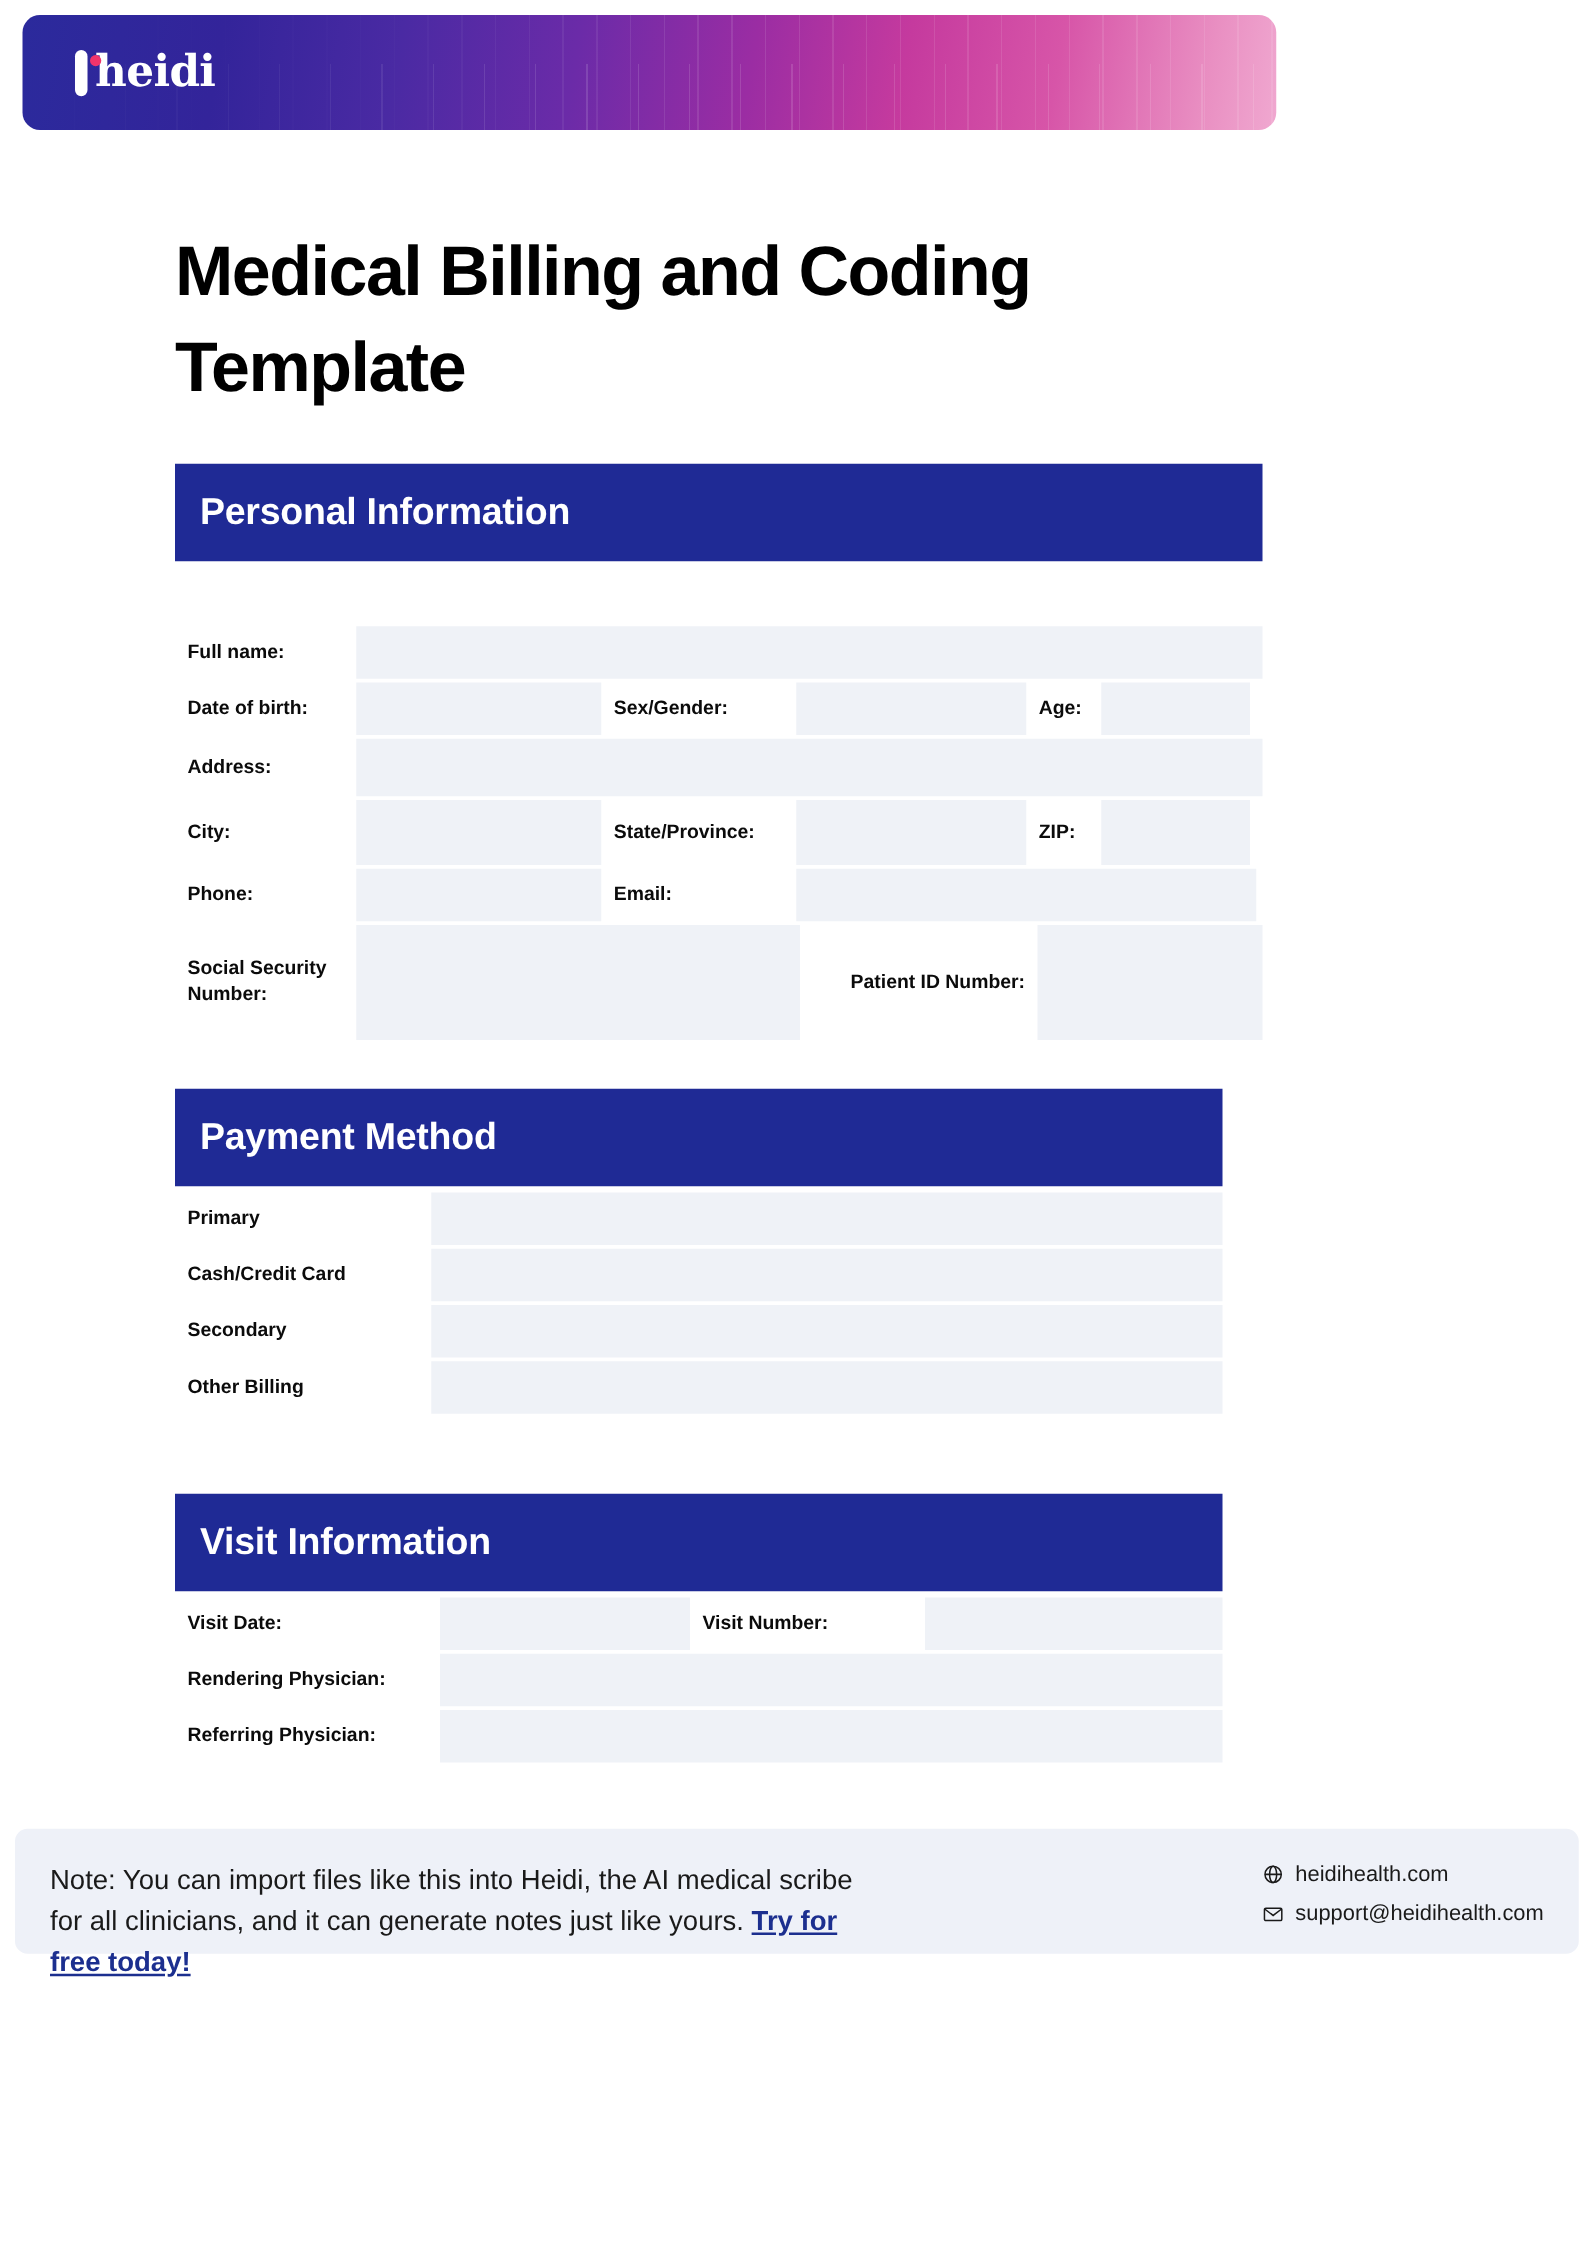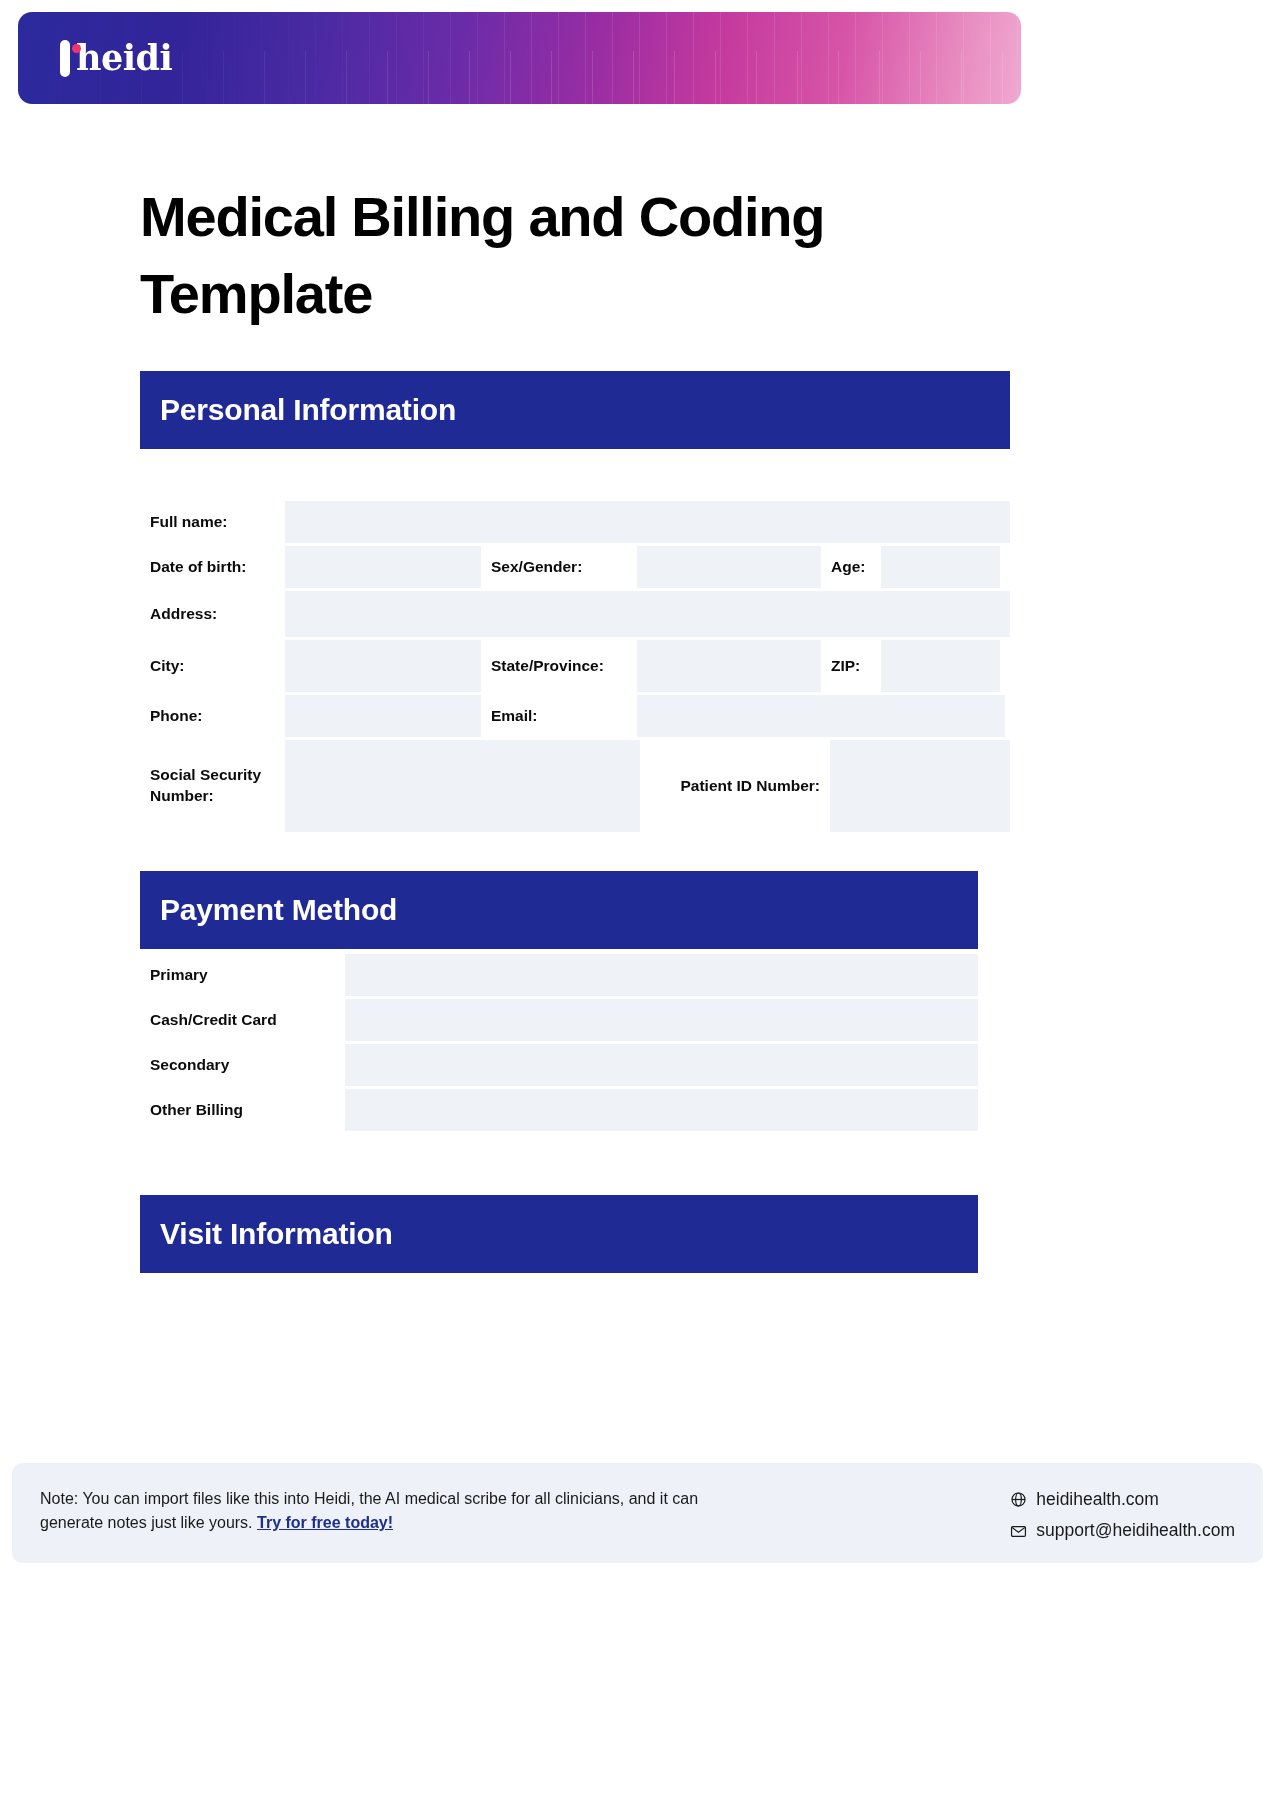--- a/index.html
+++ b/index.html
@@ -123,21 +123,21 @@
   .vi-f-wide { width: 626px; height: 42px; }
 
   
   .footer {
     position: absolute; left: 12px; top: 1463px;
     width: 1251px; height: 100px;
     background: #eef1f8; border-radius: 10px;
   }
   .footer .note {
     position: absolute; left: 28px; top: 24px; width: 660px;
-    font-size: 16px; line-height: 1.5; color: #1a1a1a;
+    font-size: 22px; line-height: 1.5; color: #1a1a1a;
   }
   .footer .note a {
     color: #1c2f8f; font-weight: 700; text-decoration: underline;
   }
   .contact {
     position: absolute; right: 28px; top: 24px;
     display: flex; flex-direction: column; gap: 6px;
     align-items: flex-start;
   }
   .contact .line {
@@ -236,20 +236,40 @@
       <div class="row">
         <div class="lbl pm-lbl">Other Billing</div>
         <div class="fld pm-f"></div>
       </div>
 
     </div>
   </div>
 
   <div class="section" id="sec-visit">
     <div class="sec-head">Visit Information</div>
+    <div class="rows">
+
+      <div class="row">
+        <div class="lbl vi-lbl-a">Visit Date:</div>
+        <div class="fld vi-f-date"></div>
+        <div class="lbl vi-lbl-b">Visit Number:</div>
+        <div class="fld vi-f-num"></div>
+      </div>
+
+      <div class="row">
+        <div class="lbl vi-lbl-a">Rendering Physician:</div>
+        <div class="fld vi-f-wide"></div>
+      </div>
+
+      <div class="row">
+        <div class="lbl vi-lbl-a">Referring Physician:</div>
+        <div class="fld vi-f-wide"></div>
+      </div>
+
+    </div>
   </div>
 
   <div class="footer">
     <div class="note">
       <span>Note: You can import files like this into Heidi, the AI medical scribe for all clinicians, and it can generate notes just like yours. </span><a href="#">Try for free today!</a>
     </div>
     <div class="contact">
       <div class="line">
         <svg viewBox="0 0 24 24" fill="none" stroke="#1a1a1a" stroke-width="1.7">
           <circle cx="12" cy="12" r="9.2"></circle>

